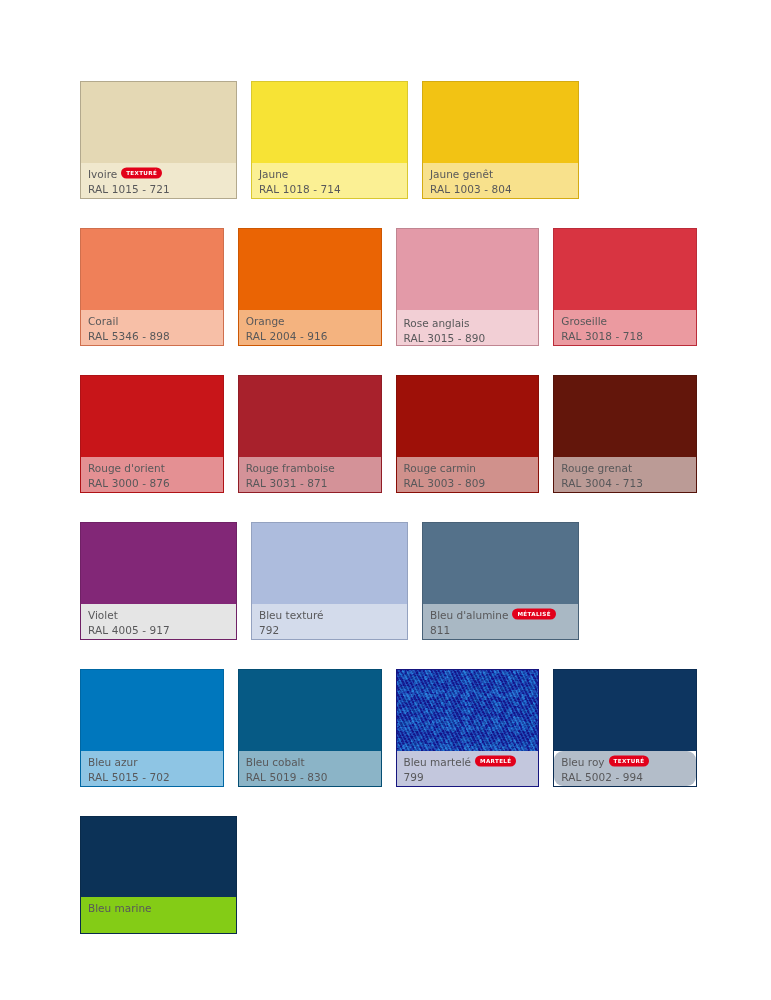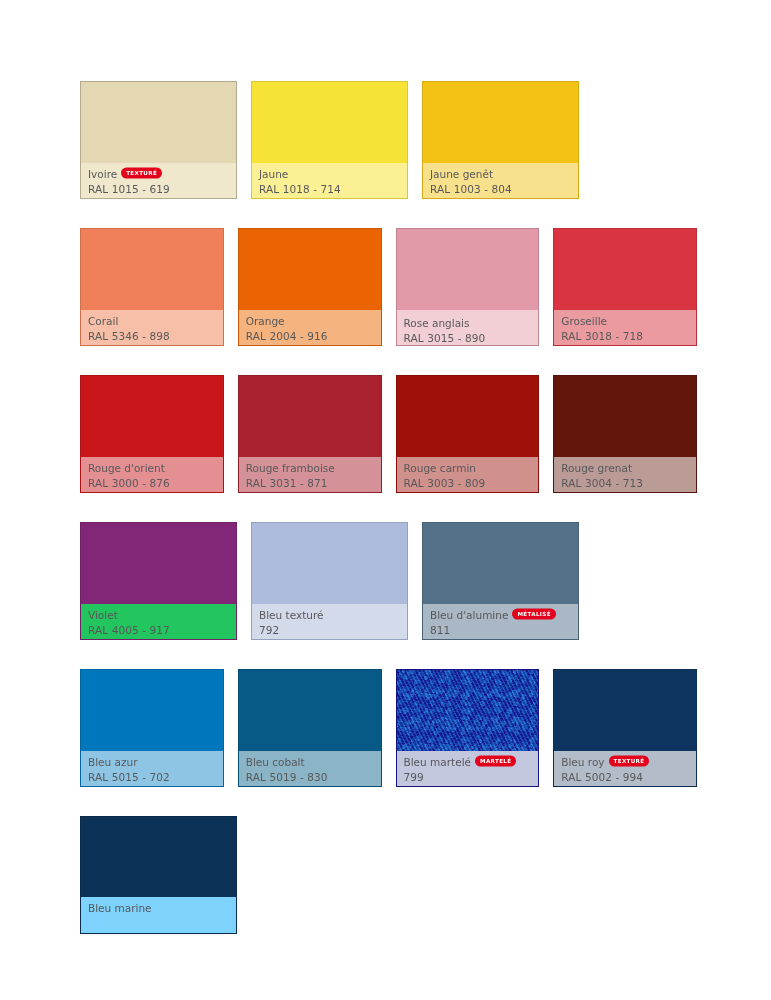--- a/index.html
+++ b/index.html
@@ -148,21 +148,21 @@
 <div class="page">
   <div class="grid">
       <div class="row">
         <div class="swatch-card" style="border: 1px solid rgb(179, 169, 141);">
           <div class="swatch-color" style="background: rgb(228, 216, 180);"></div>
           <div class="swatch-label" style="background: rgb(240, 232, 205);">
             <div class="label-line1">
               <span>Ivoire</span>
               <span class="badge" style="background: rgb(226, 0, 26); color: rgb(255, 255, 255);">TEXTURÉ</span>
             </div>
-            <div class="label-line2">RAL 1015 - 619</div>
+            <div class="label-line2">RAL 1015 - 721</div>
           </div>
         </div>
         <div class="swatch-card" style="border: 1px solid rgb(217, 200, 48);">
           <div class="swatch-color" style="background: rgb(247, 227, 53);"></div>
           <div class="swatch-label" style="background: rgb(251, 240, 148);">
             <div class="label-line1">
               <span>Jaune</span>
             </div>
             <div class="label-line2">RAL 1018 - 714</div>
           </div>
@@ -249,21 +249,21 @@
             <div class="label-line1">
               <span>Rouge grenat</span>
             </div>
             <div class="label-line2">RAL 3004 - 713</div>
           </div>
         </div>
       </div>
       <div class="row">
         <div class="swatch-card" style="border: 1px solid rgb(112, 33, 102);">
           <div class="swatch-color" style="background: rgb(130, 39, 119);"></div>
-          <div class="swatch-label" style="background: #22c55e;">
+          <div class="swatch-label" style="background: #e5e5e5;">
             <div class="label-line1">
               <span>Violet</span>
             </div>
             <div class="label-line2">RAL 4005 - 917</div>
           </div>
         </div>
         <div class="swatch-card" style="border: 1px solid rgb(148, 162, 192);">
           <div class="swatch-color" style="background: rgb(173, 188, 221);"></div>
           <div class="swatch-label" style="background: rgb(211, 219, 235);">
             <div class="label-line1">
@@ -307,33 +307,33 @@
           <div class="swatch-label" style="background: rgb(195, 199, 221);">
             <div class="label-line1">
               <span>Bleu martelé</span>
               <span class="badge" style="background: rgb(226, 0, 26); color: rgb(255, 255, 255);">MARTELÉ</span>
             </div>
             <div class="label-line2">799</div>
           </div>
         </div>
         <div class="swatch-card" style="border: 1px solid rgb(11, 45, 83);">
           <div class="swatch-color" style="background: rgb(13, 53, 96);"></div>
-          <div class="swatch-label" style="background: rgb(179, 189, 201);">
+          <div class="swatch-label" style="background: rgb(179, 189, 201); border-radius: 9px;">
             <div class="label-line1">
               <span>Bleu roy</span>
               <span class="badge" style="background: rgb(226, 0, 26); color: rgb(255, 255, 255);">TEXTURÉ</span>
             </div>
             <div class="label-line2">RAL 5002 - 994</div>
           </div>
         </div>
       </div>
       <div class="row">
         <div class="swatch-card" style="border: 1px solid rgb(10, 43, 75);">
           <div class="swatch-color" style="background: rgb(12, 50, 87);"></div>
-          <div class="swatch-label" style="background: #7dd3fc; gap: 44px;">
+          <div class="swatch-label" style="background: #84cc16; gap: 44px;">
             <div class="label-line1">
               <span>Bleu marine</span>
             </div>
             <div class="label-line2">RAL 5013 - 703</div>
           </div>
         </div>
       </div>
     </div>
 </div>
 

